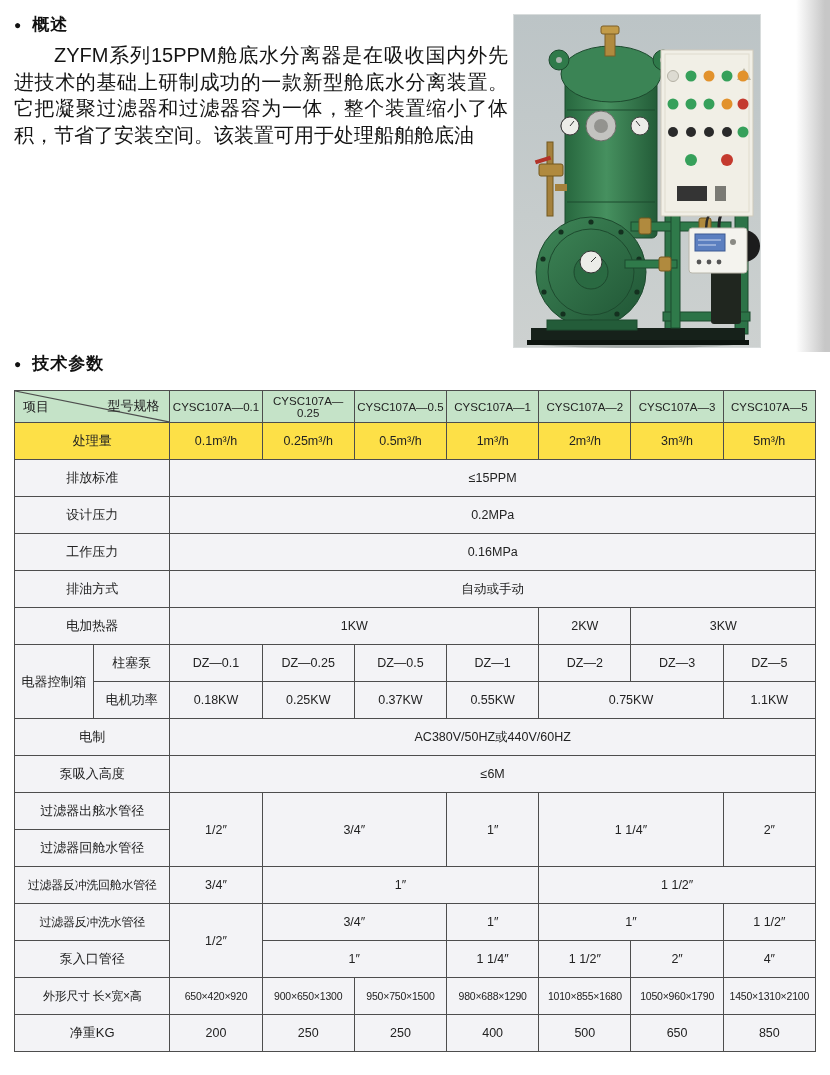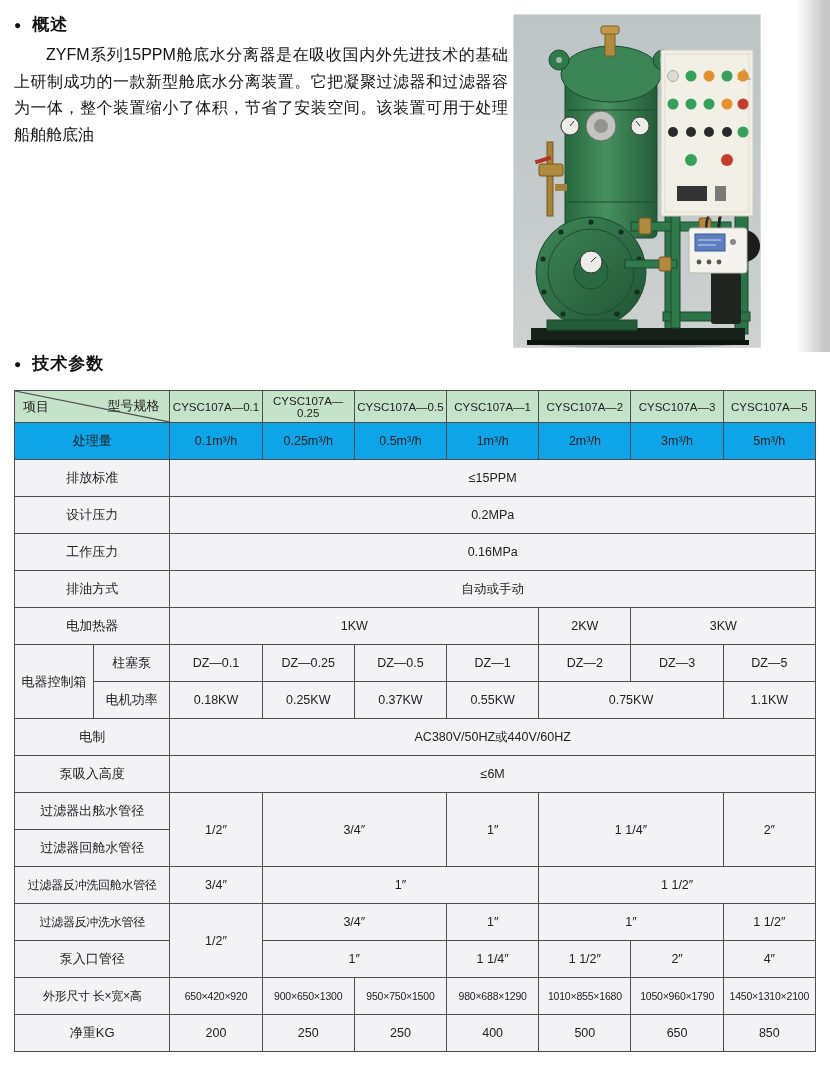--- a/index.html
+++ b/index.html
@@ -17,21 +17,21 @@
   .section-heading{
     position:absolute; left:14px; display:flex; align-items:center; gap:10px;
     font-size:17px; font-weight:bold; color:#111; letter-spacing:1px;
   }
   .section-heading .bullet{ font-size:12px; line-height:1; color:#111; }
   #overview-heading{ top:13px; }
   #specs-heading{ top:352px; }
 
   .overview-text{
     position:absolute; left:14px; top:42px; width:494px;
-    font-size:16px; line-height:26.5px; text-align:justify; color:#141414;
+    font-size:20px; line-height:26.5px; text-align:justify; color:#141414;
   }
   .overview-text p.indent{ text-indent:2em; }
 
   .photo{
     position:absolute; left:513px; top:14px; width:248px; height:334px;
     background:linear-gradient(180deg,#bcc4c6 0%,#c6cccc 60%,#cdd1d0 100%);
     box-shadow:0 0 0 1px #d8dcdc inset;
   }
   .photo svg{ display:block; }
 
@@ -40,21 +40,21 @@
     border-collapse:collapse; table-layout:fixed;
     font-size:12.5px; color:#222;
   }
   .spec-table td{
     border:1px solid #4d4d4d; text-align:center; vertical-align:middle;
     background:#f3f3f6; padding:1px 2px; overflow:hidden;
   }
   .spec-table tr{ height:37px; }
   .spec-table tr.header-row{ height:32px; }
   .spec-table tr.header-row td{ background:#c5e3c8; font-size:11.5px; }
-  .spec-table tr.capacity-row td{ background:#0ea5e9; }
+  .spec-table tr.capacity-row td{ background:#fde047; }
   td.rowlabel{ font-size:13px; }
   td.rowlabel.small{ font-size:12px; letter-spacing:-0.3px; }
   td.corner{ position:relative; padding:0; }
   td.corner svg{ position:absolute; left:0; top:0; width:100%; height:100%; }
   td.corner line{ stroke:#4d4d4d; stroke-width:1.2; }
   .corner-top{ position:absolute; right:10px; top:6px; font-size:13px; }
   .corner-bottom{ position:absolute; left:8px; bottom:6px; font-size:13px; }
   tr.dim-row td{ font-size:10.5px; letter-spacing:-0.2px; }
 </style>
 </head>

